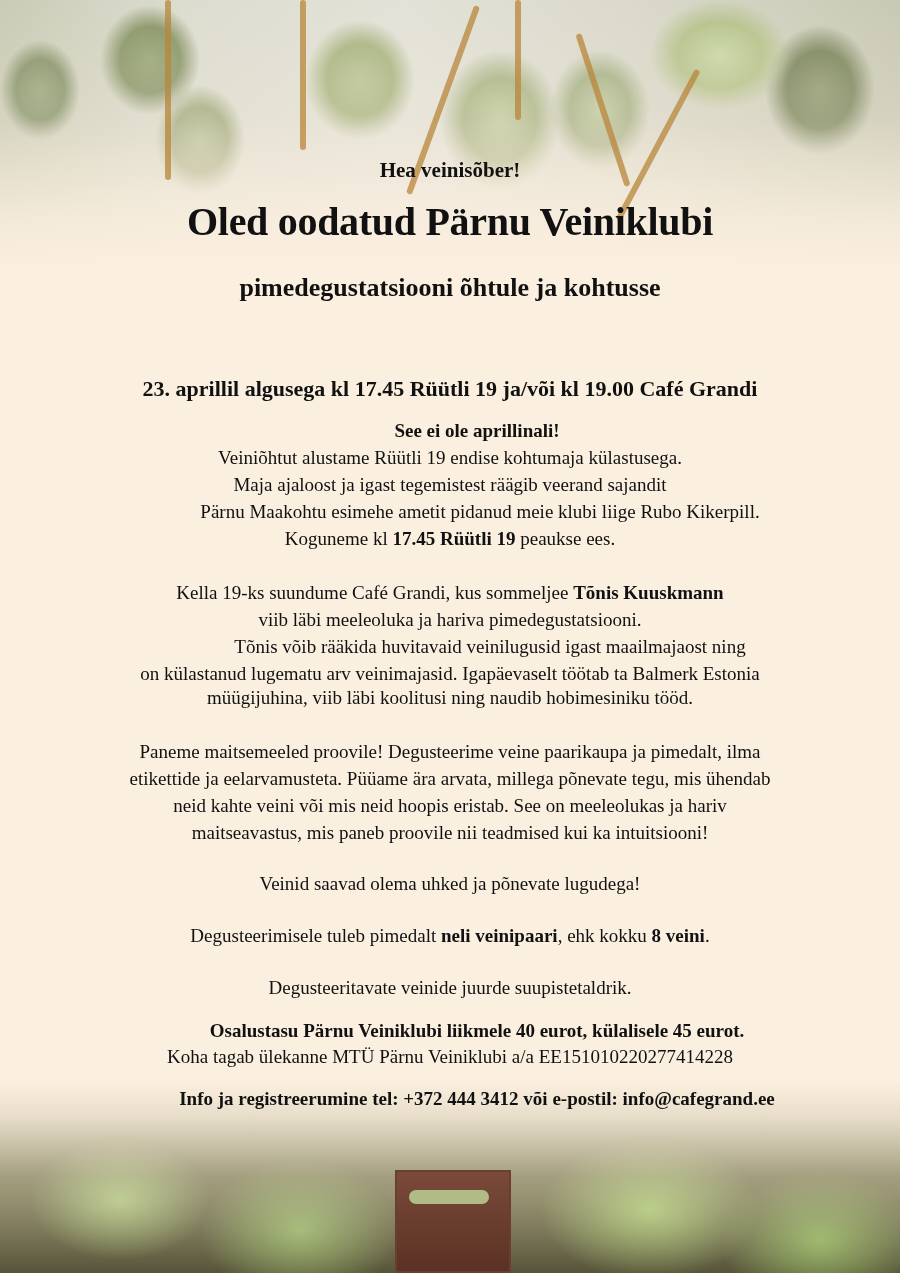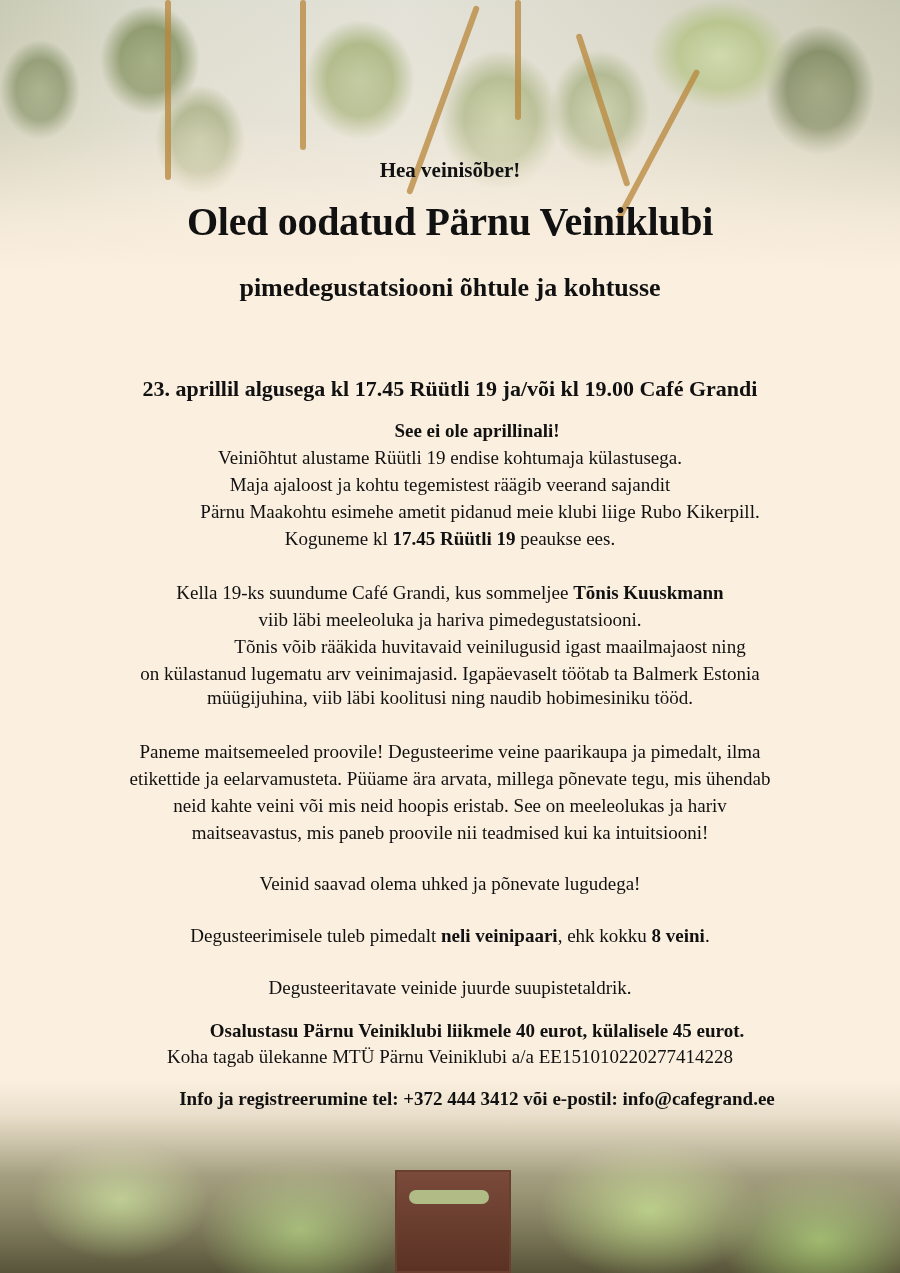--- a/index.html
+++ b/index.html
@@ -78,21 +78,21 @@
 </div>
 
 <div class="content">
   <div class="line greeting">Hea veinisõber!</div>
   <div class="line title">Oled oodatud Pärnu Veiniklubi</div>
   <div class="line subtitle">pimedegustatsiooni õhtule ja kohtusse</div>
   <div class="line dateline">23. aprillil algusega kl 17.45 Rüütli 19 ja/või kl 19.00 Café Grandi</div>
 
   <div class="line bold-line" style="top:420px;">See ei ole aprillinali!</div>
   <div class="line body-line" style="top:444px;">Veiniõhtut alustame Rüütli 19 endise kohtumaja külastusega.</div>
-  <div class="line body-line" style="top:471px;">Maja ajaloost ja kohtu tegemistest räägib veerand sajandit</div>
+  <div class="line body-line" style="top:471px;">Maja ajaloost ja igast tegemistest räägib veerand sajandit</div>
   <div class="line body-line" style="top:498px;padding-left:30px;">Pärnu Maakohtu esimehe ametit pidanud meie klubi liige Rubo Kikerpill.</div>
   <div class="line body-line" style="top:525px;">
     <span>Koguneme kl </span><b>17.45 Rüütli 19</b><span> peaukse ees.</span>
   </div>
 
   <div class="line body-line" style="top:579px;">
     <span>Kella 19-ks suundume Café Grandi, kus sommeljee </span><b>Tõnis Kuuskmann</b>
   </div>
   <div class="line body-line" style="top:606px;">viib läbi meeleoluka ja hariva pimedegustatsiooni.</div>
   <div class="line body-line" style="top:633px;margin-left:40px;">Tõnis võib rääkida huvitavaid veinilugusid igast maailmajaost ning</div>

